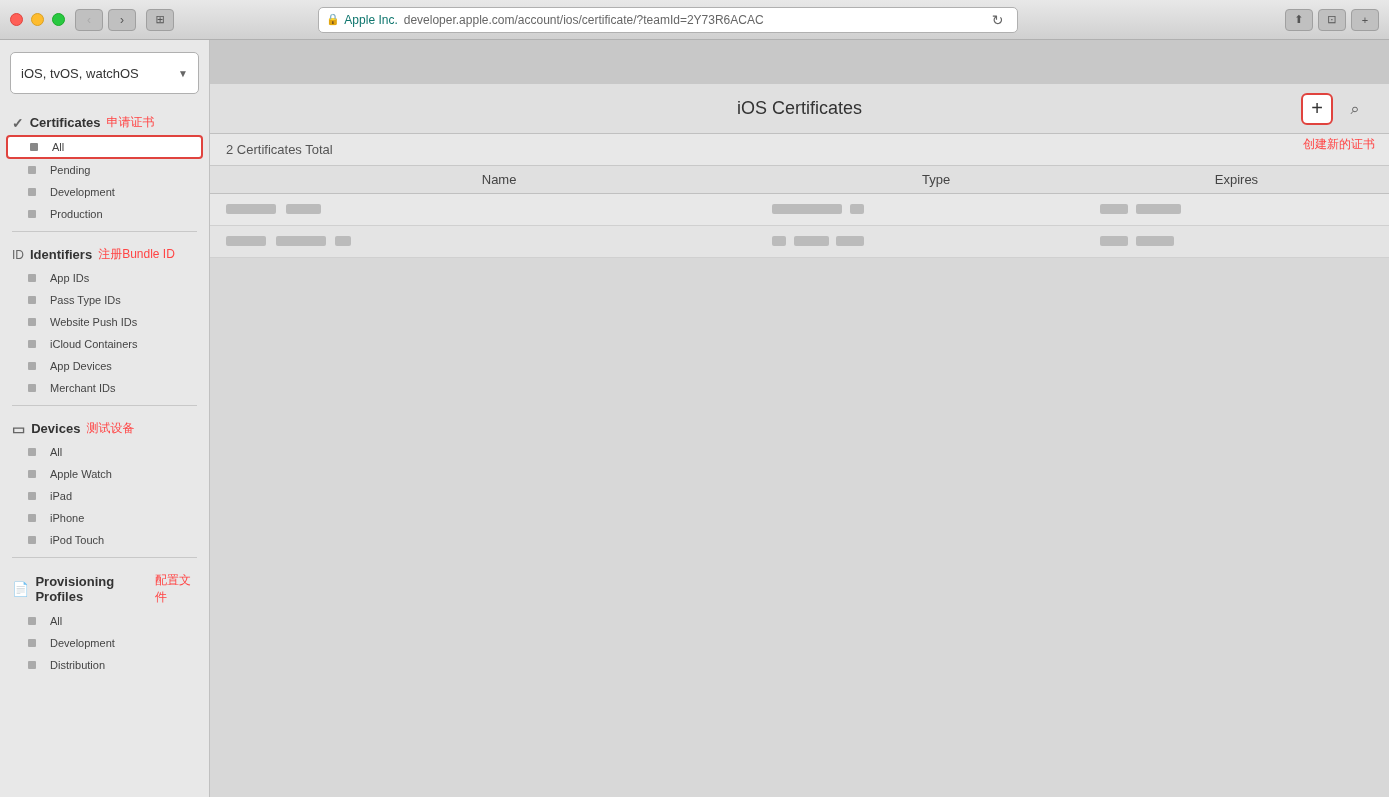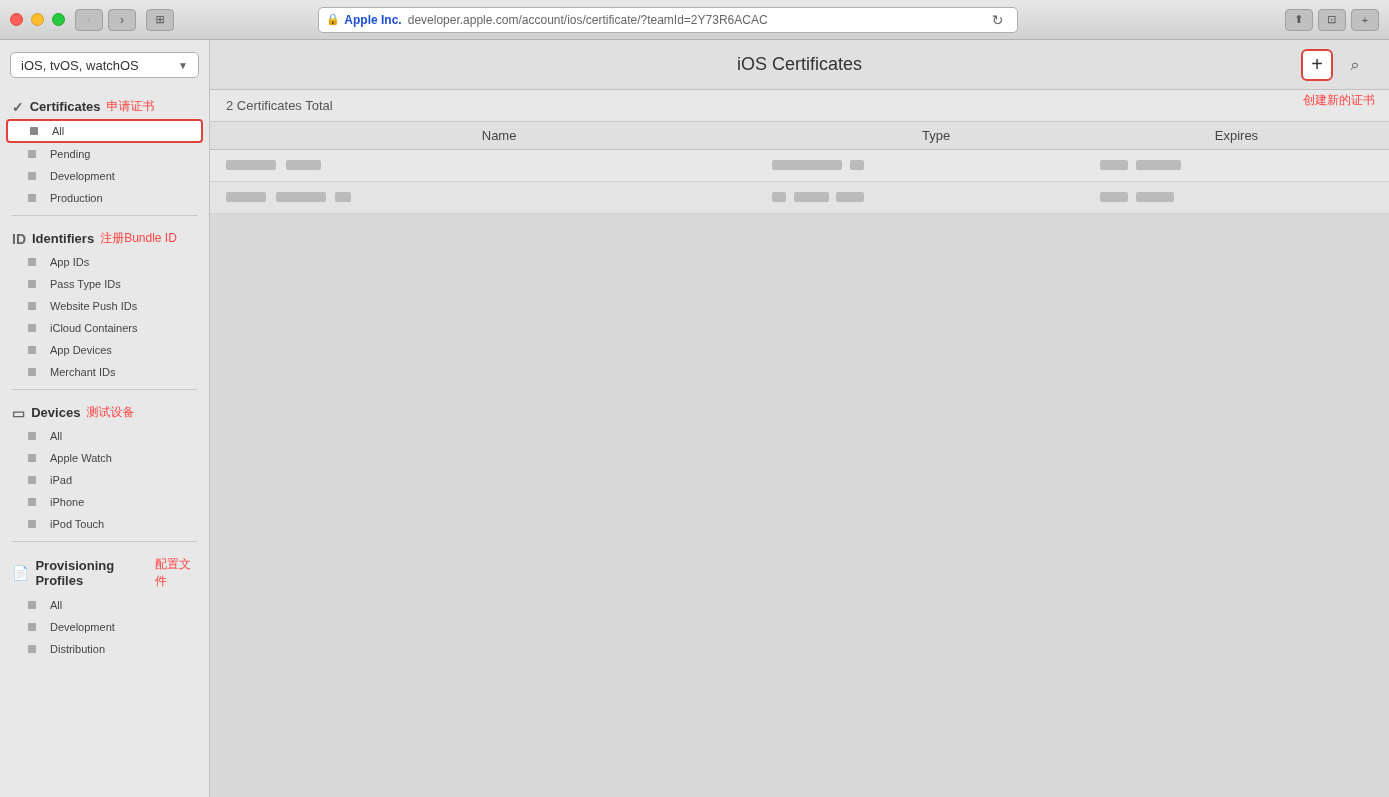--- a/index.html
+++ b/index.html
@@ -75,21 +75,21 @@
       border-radius: 5px;
       display: flex;
       align-items: center;
       padding: 0 8px;
       font-size: 12px;
       color: #333;
       max-width: 700px;
       margin: 0 auto;
     }
     .address-bar .lock-icon { color: #4a4; margin-right: 4px; font-size: 11px; }
-    .address-bar .company { color: #1d4ed8; font-weight: 700; }
+    .address-bar .company { color: #0f766e; font-weight: 400; }
     .address-bar .url { color: #666; }
 
     .titlebar-right {
       display: flex;
       gap: 5px;
       margin-left: auto;
     }
     .titlebar-action {
       width: 28px; height: 22px;
       background: #c0c0c0;
@@ -121,21 +121,21 @@
       width: 210px;
       min-width: 210px;
       background: #e8e8e8;
       border-right: 1px solid #c0c0c0;
       overflow-y: auto;
       padding-bottom: 20px;
     }
 
     .sidebar-dropdown {
       margin: 12px 10px;
-      height: 26px;
+      height: 42px;
       background: white;
       border: 1px solid #b0b0b0;
       border-radius: 5px;
       display: flex;
       align-items: center;
       padding: 0 10px;
       font-size: 13px;
       color: #333;
       cursor: pointer;
       justify-content: space-between;
@@ -190,20 +190,21 @@
       background: #c8c8c8;
       margin: 6px 12px;
     }
 
     
     .main-content {
       flex: 1;
       background: #d8d8d8;
       display: flex;
       flex-direction: column;
+      margin-top: 44px;
     }
 
     .main-header {
       background: #e0e0e0;
       border-bottom: 1px solid #c0c0c0;
       padding: 0 20px;
       height: 50px;
       display: flex;
       align-items: center;
       justify-content: space-between;
@@ -354,21 +355,21 @@
       <span>Development</span>
     </div>
     <div class="sidebar-item">
       <span class="bullet"></span>
       <span>Production</span>
     </div>
 
     <div class="sidebar-divider"></div>
 
     <div class="sidebar-section-header">
-      <span class="section-icon" style="font-size:14px;font-weight:bold;">ID</span>
+      <span class="section-icon" style="font-size:12px;font-weight:normal;">ID</span>
       <span>Identifiers</span>
       <span class="chinese-label">注册Bundle ID</span>
     </div>
     <div class="sidebar-item">
       <span class="bullet"></span>
       <span>App IDs</span>
     </div>
     <div class="sidebar-item">
       <span class="bullet"></span>
       <span>Pass Type IDs</span>

